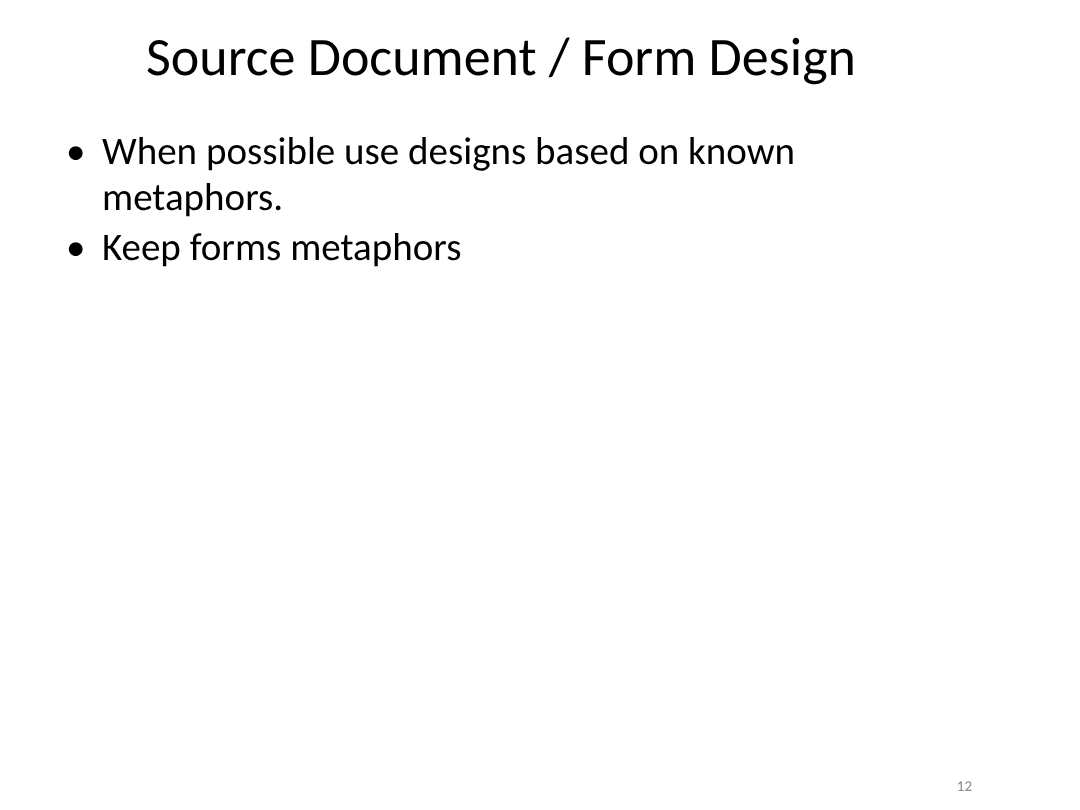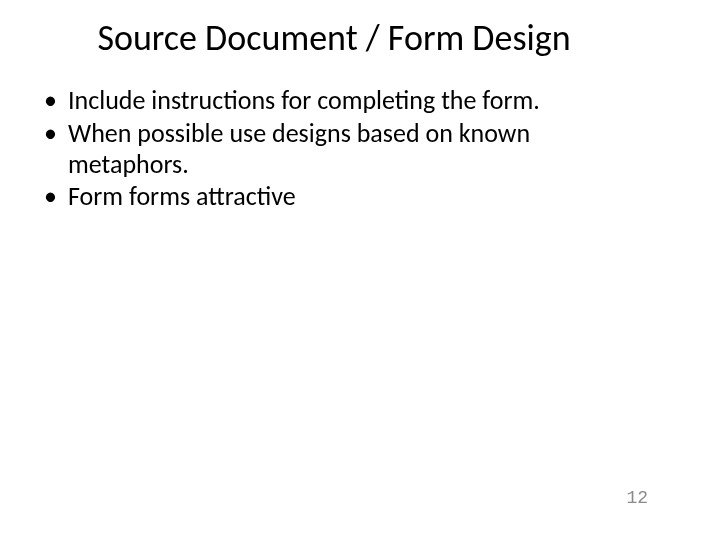--- a/index.html
+++ b/index.html
@@ -44,34 +44,32 @@
     content: "•";
     position: absolute;
     left: 6px;
     top: 0;
     font-size: 26px;
     line-height: 1.18;
   }
   .page-number {
     position: absolute;
     right: 20px;
-    bottom: 32px;
-    font-size: 18px;
+    bottom: 10px;
+    font-size: 10px;
     color: #8a8a8a;
-    font-family: Liberation Mono, monospace;
   }
 </style>
 </head>
 <body>
 
 <div class="slide">
   <h1 class="title">
     <span>Source Document / Form Design</span><br>
   </h1>
 
   <ul class="bullets">
-    <li><span>Include instructions for completing the form.</span></li>
     <li><span>When possible use designs based on known metaphors.</span></li>
-    <li><span>Form forms attractive</span></li>
+    <li><span>Keep forms metaphors</span></li>
   </ul>
 
   <div class="page-number">12</div>
 </div>
 
 </body></html>

